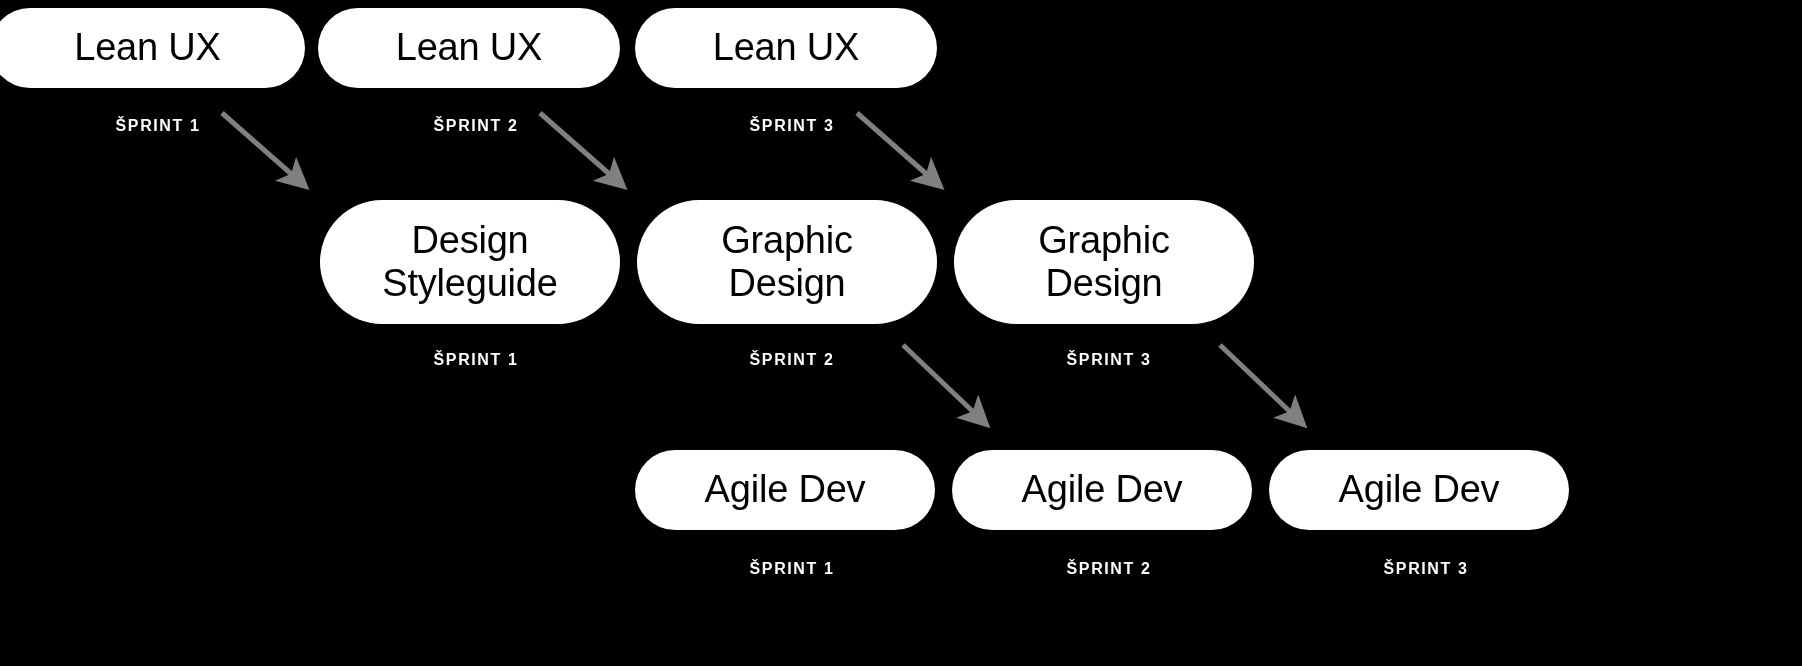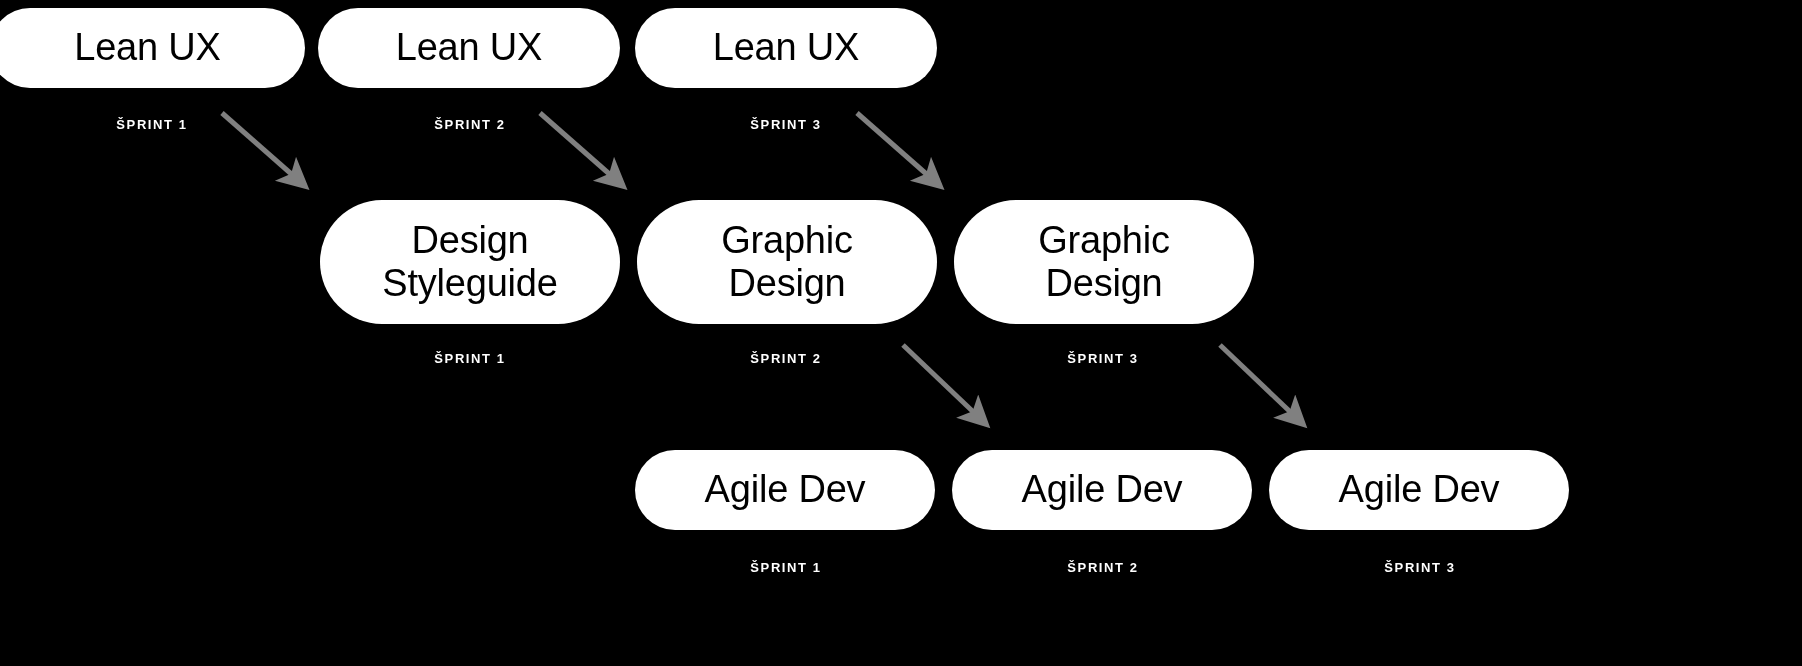--- a/index.html
+++ b/index.html
@@ -29,26 +29,27 @@
     font-weight: 400;
     letter-spacing: -0.2px;
   }
   .pill-label {
     display: block;
     white-space: pre-line;
   }
   .sprint {
     position: absolute;
     color: #ffffff;
-    font-size: 13px;
+    font-size: 16px;
     font-weight: 700;
     letter-spacing: 1.6px;
     text-align: center;
     white-space: nowrap;
     transform: translateX(-50%);
+    margin-left: 6px;
   }
   #arrows {
     position: absolute;
     left: 0;
     top: 0;
     width: 1802px;
     height: 666px;
     pointer-events: none;
   }
 </style>

